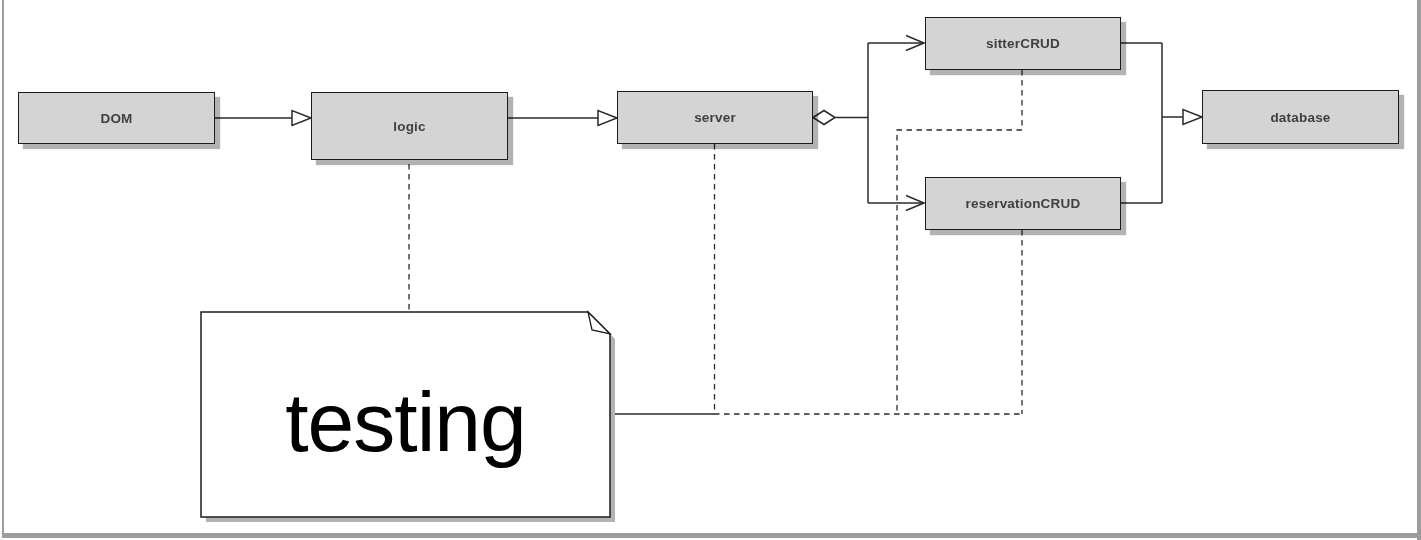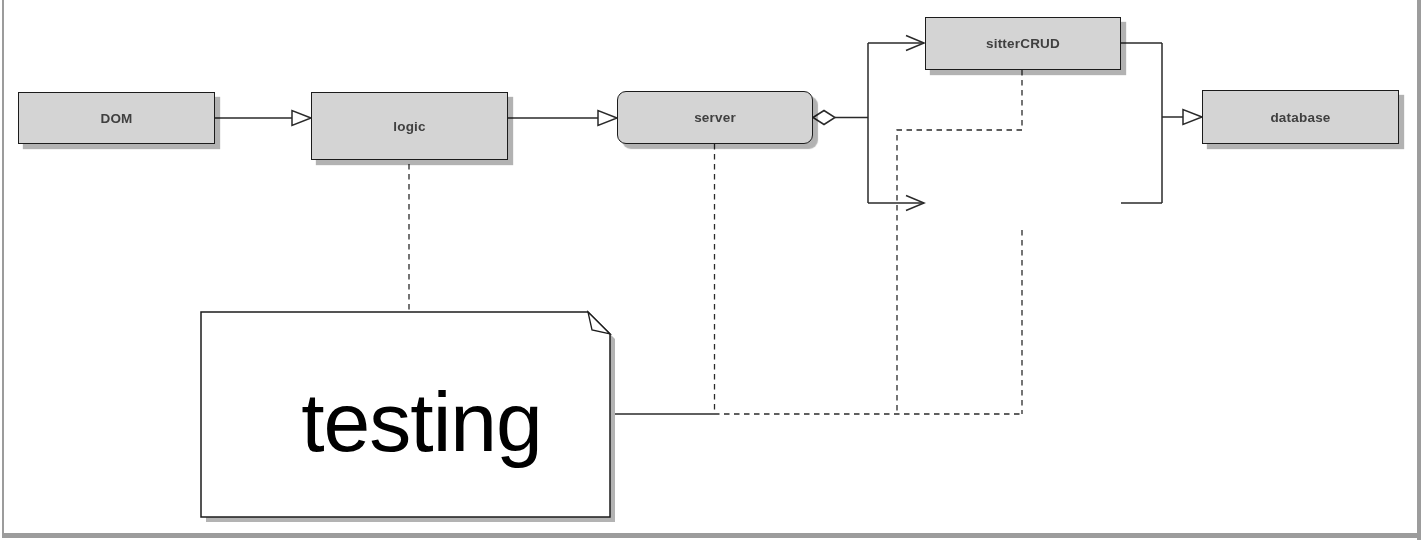--- a/index.html
+++ b/index.html
@@ -31,37 +31,36 @@
   }
   .node .label {
     font-size: 13.5px;
     font-weight: bold;
     color: #404040;
     letter-spacing: 0.2px;
     white-space: nowrap;
   }
   #node-dom         { left: 18px;   top: 92px;  width: 197px; height: 52px; }
   #node-logic       { left: 311px;  top: 92px;  width: 197px; height: 68px; }
-  #node-server      { left: 617px;  top: 91px;  width: 196px; height: 53px; border-radius: 9px; }
+  #node-server      { left: 617px;  top: 91px;  width: 196px; height: 53px; }
   #node-sitter      { left: 925px;  top: 17px;  width: 196px; height: 53px; }
   #node-reservation { left: 925px;  top: 177px; width: 196px; height: 53px; }
   #node-database    { left: 1202px; top: 90px;  width: 197px; height: 54px; }
 
   .note-text-box {
     position: absolute;
     left: 201px; top: 312px;
     width: 409px; height: 205px;
     display: flex;
     align-items: center;
     justify-content: center;
     padding-top: 14px;
     box-sizing: border-box;
     z-index: 3;
     pointer-events: none;
-    margin-left: 16px;
   }
   .note-text-box .note-label {
     font-size: 84px;
     font-weight: 300;
     letter-spacing: -1px;
     color: #000000;
     line-height: 1;
   }
 </style>
 </head>
@@ -124,20 +123,23 @@
   </div>
   <div class="node" id="node-logic">
     <span class="label">logic</span>
   </div>
   <div class="node" id="node-server">
     <span class="label">server</span>
   </div>
   <div class="node" id="node-sitter">
     <span class="label">sitterCRUD</span>
   </div>
+  <div class="node" id="node-reservation">
+    <span class="label">reservationCRUD</span>
+  </div>
   <div class="node" id="node-database">
     <span class="label">database</span>
   </div>
 
   <div class="note-text-box">
     <span class="note-label">testing</span>
   </div>
 
   <div class="frame-left"></div>
   <div class="frame-right"></div>

